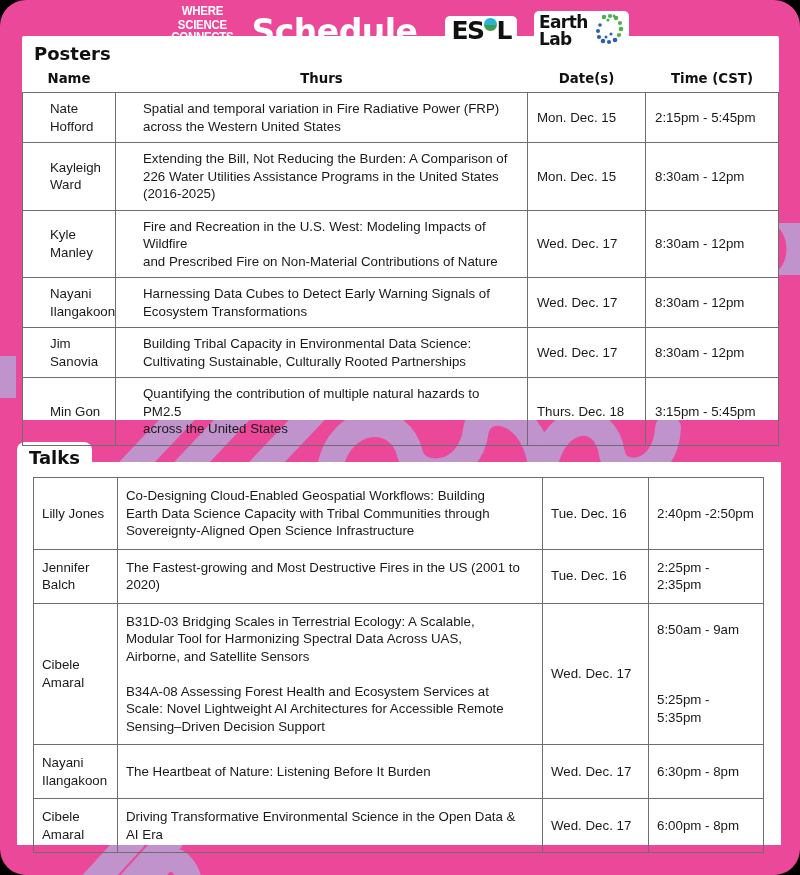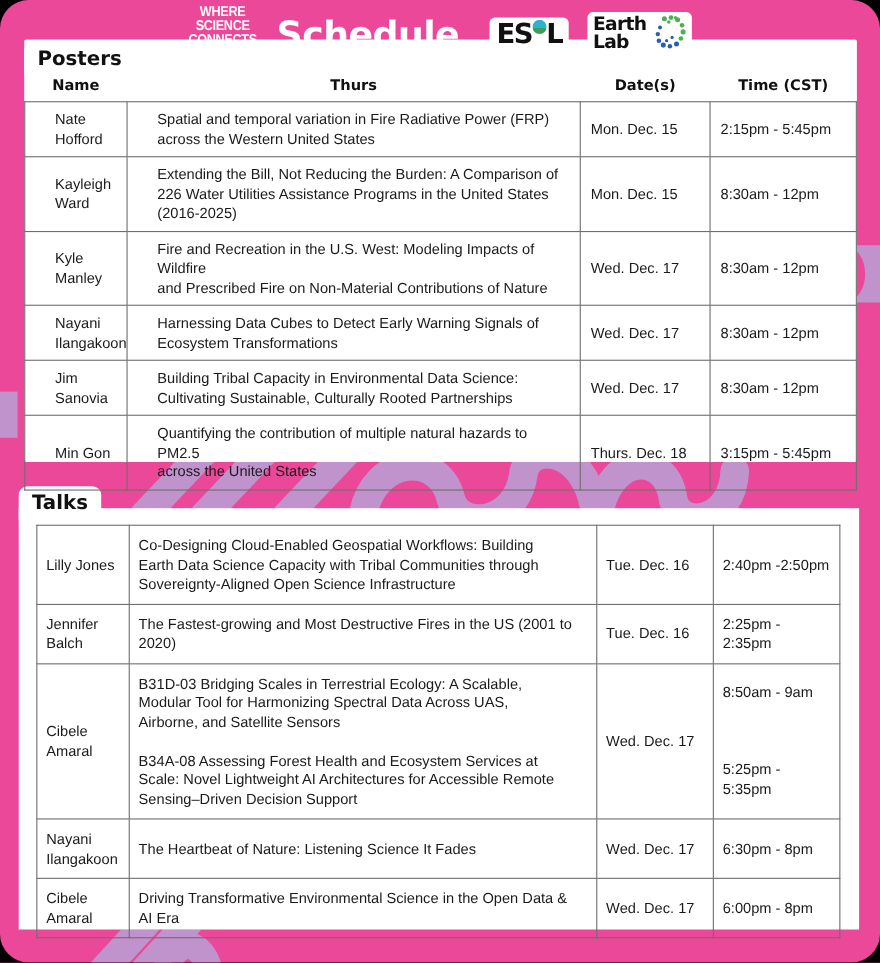--- a/index.html
+++ b/index.html
@@ -399,21 +399,21 @@
         <td class="c-date">Wed. Dec. 17</td>
         <td class="c-time  time-stack">8:50am - 9am
 
 
 
 5:25pm - 5:35pm</td>
       </tr>
       <tr>
         <td class="c-name  cell-multi">Nayani
 Ilangakoon</td>
-        <td class="c-title cell-multi">The Heartbeat of Nature: Listening Science It Fades</td>
+        <td class="c-title cell-multi">The Heartbeat of Nature: Listening Before It Burden</td>
         <td class="c-date">Wed. Dec. 17</td>
         <td class="c-time">6:30pm - 8pm</td>
       </tr>
       <tr>
         <td class="c-name  cell-multi">Cibele
 Amaral</td>
         <td class="c-title cell-multi">Driving Transformative Environmental Science in the Open Data &amp;
 AI Era</td>
         <td class="c-date">Wed. Dec. 17</td>
         <td class="c-time">6:00pm - 8pm</td>

